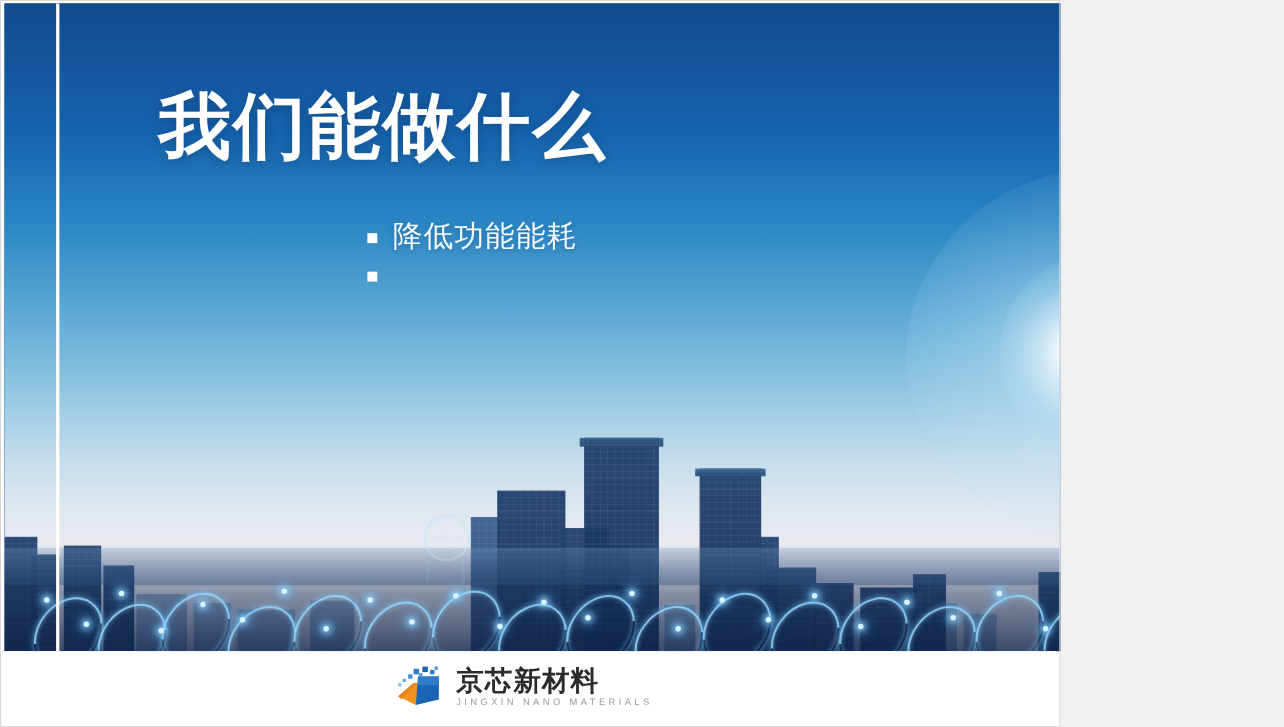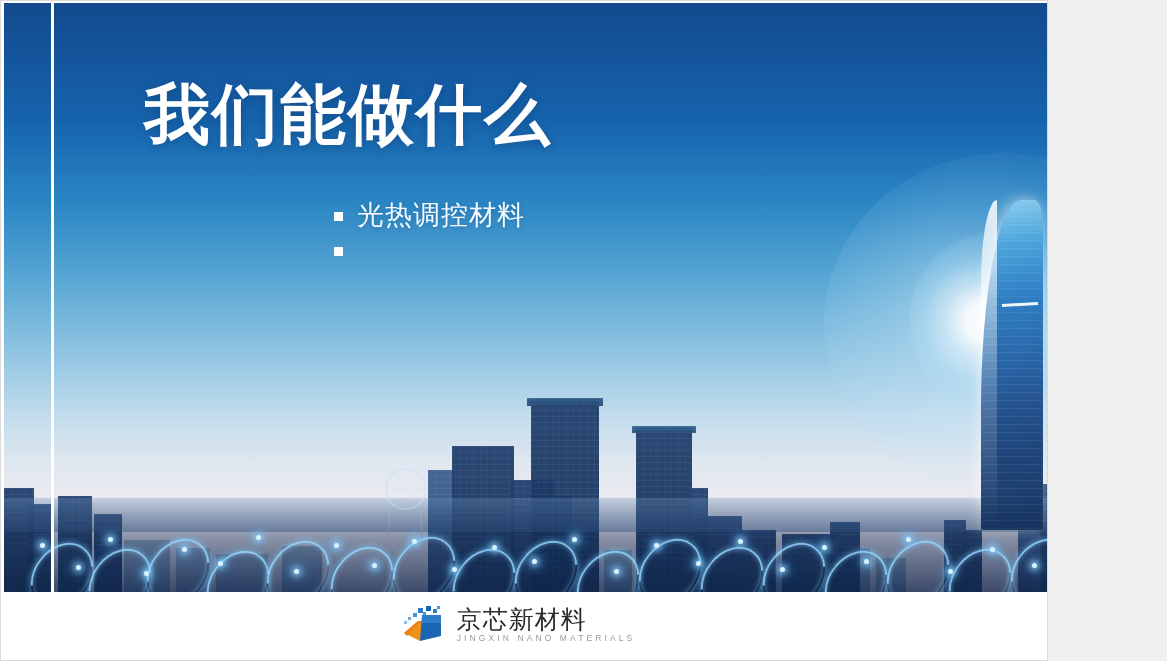--- a/index.html
+++ b/index.html
@@ -6,21 +6,21 @@
   html, body {
     width: 1167px; height: 661px;
     background: #f0f0f0;
     font-family: "Liberation Sans", "DejaVu Sans", sans-serif;
     overflow: hidden;
   }
 
   
   .slide {
     position: relative;
-    width: 1048px; height: 661px;
+    width: 964px; height: 661px;
     background: #ffffff;
     overflow: hidden;
   }
 
   
   .hero {
     position: absolute;
     left: 4px; top: 3px;
     width: 1159px; height: 589px;
     overflow: hidden;
@@ -236,21 +236,21 @@
   .logo {
     display: flex;
     align-items: center;
     gap: 10px;
     transform: translateX(-6px);
   }
   .logo-mark { position: relative; width: 46px; height: 40px; flex: 0 0 auto; }
   .logo-text { display: flex; flex-direction: column; gap: 1px; }
   .logo-cn {
     font-size: 25px;
-    font-weight: 400;
+    font-weight: 700;
     color: #2b2b2b;
     letter-spacing: 1px;
     line-height: 1;
   }
   .logo-en {
     font-size: 8.5px;
     color: #9a9a9a;
     letter-spacing: 3.1px;
     line-height: 1;
     transform: translateY(1px);
@@ -383,21 +383,21 @@
       </div>
     </div>
 
     <div class="v-divider"></div>
 
     <div class="title">我们能做什么</div>
 
     <ul class="bullets">
       <li>
         <span class="bullet-mark"></span>
-        <span>光热调控材料</span>
+        <span>降低功能能耗</span>
       </li>
       <li>
         <span class="bullet-mark"></span>
       </li>
     </ul>
   </div>
 
   <div class="footer">
     <div class="logo">
 

